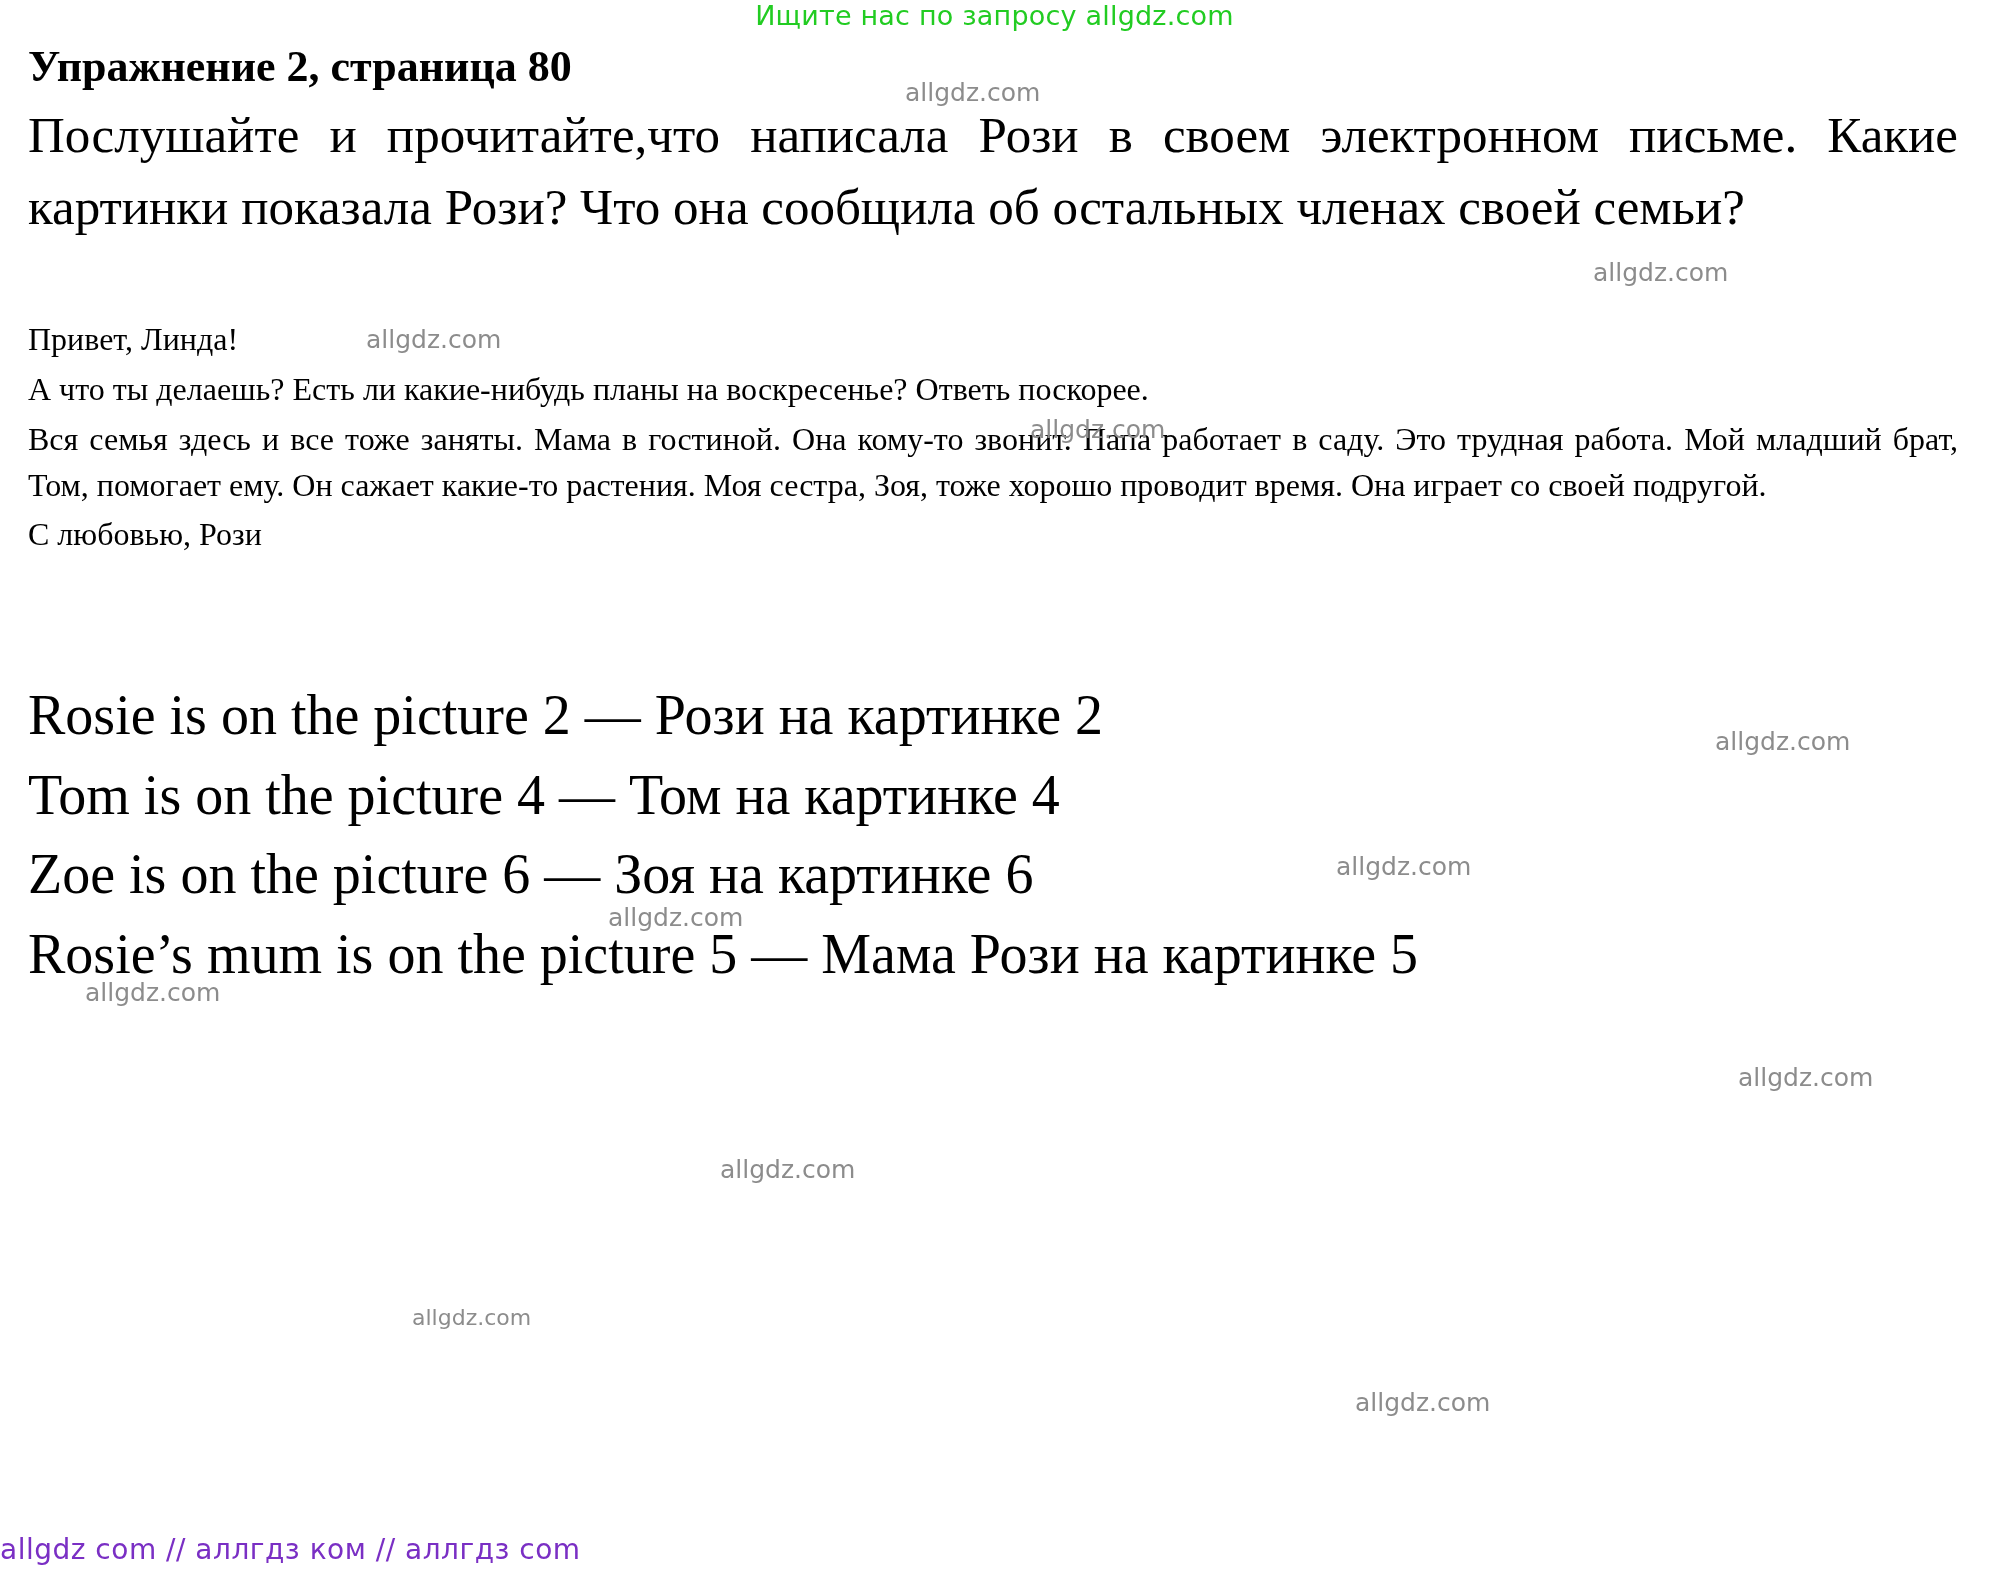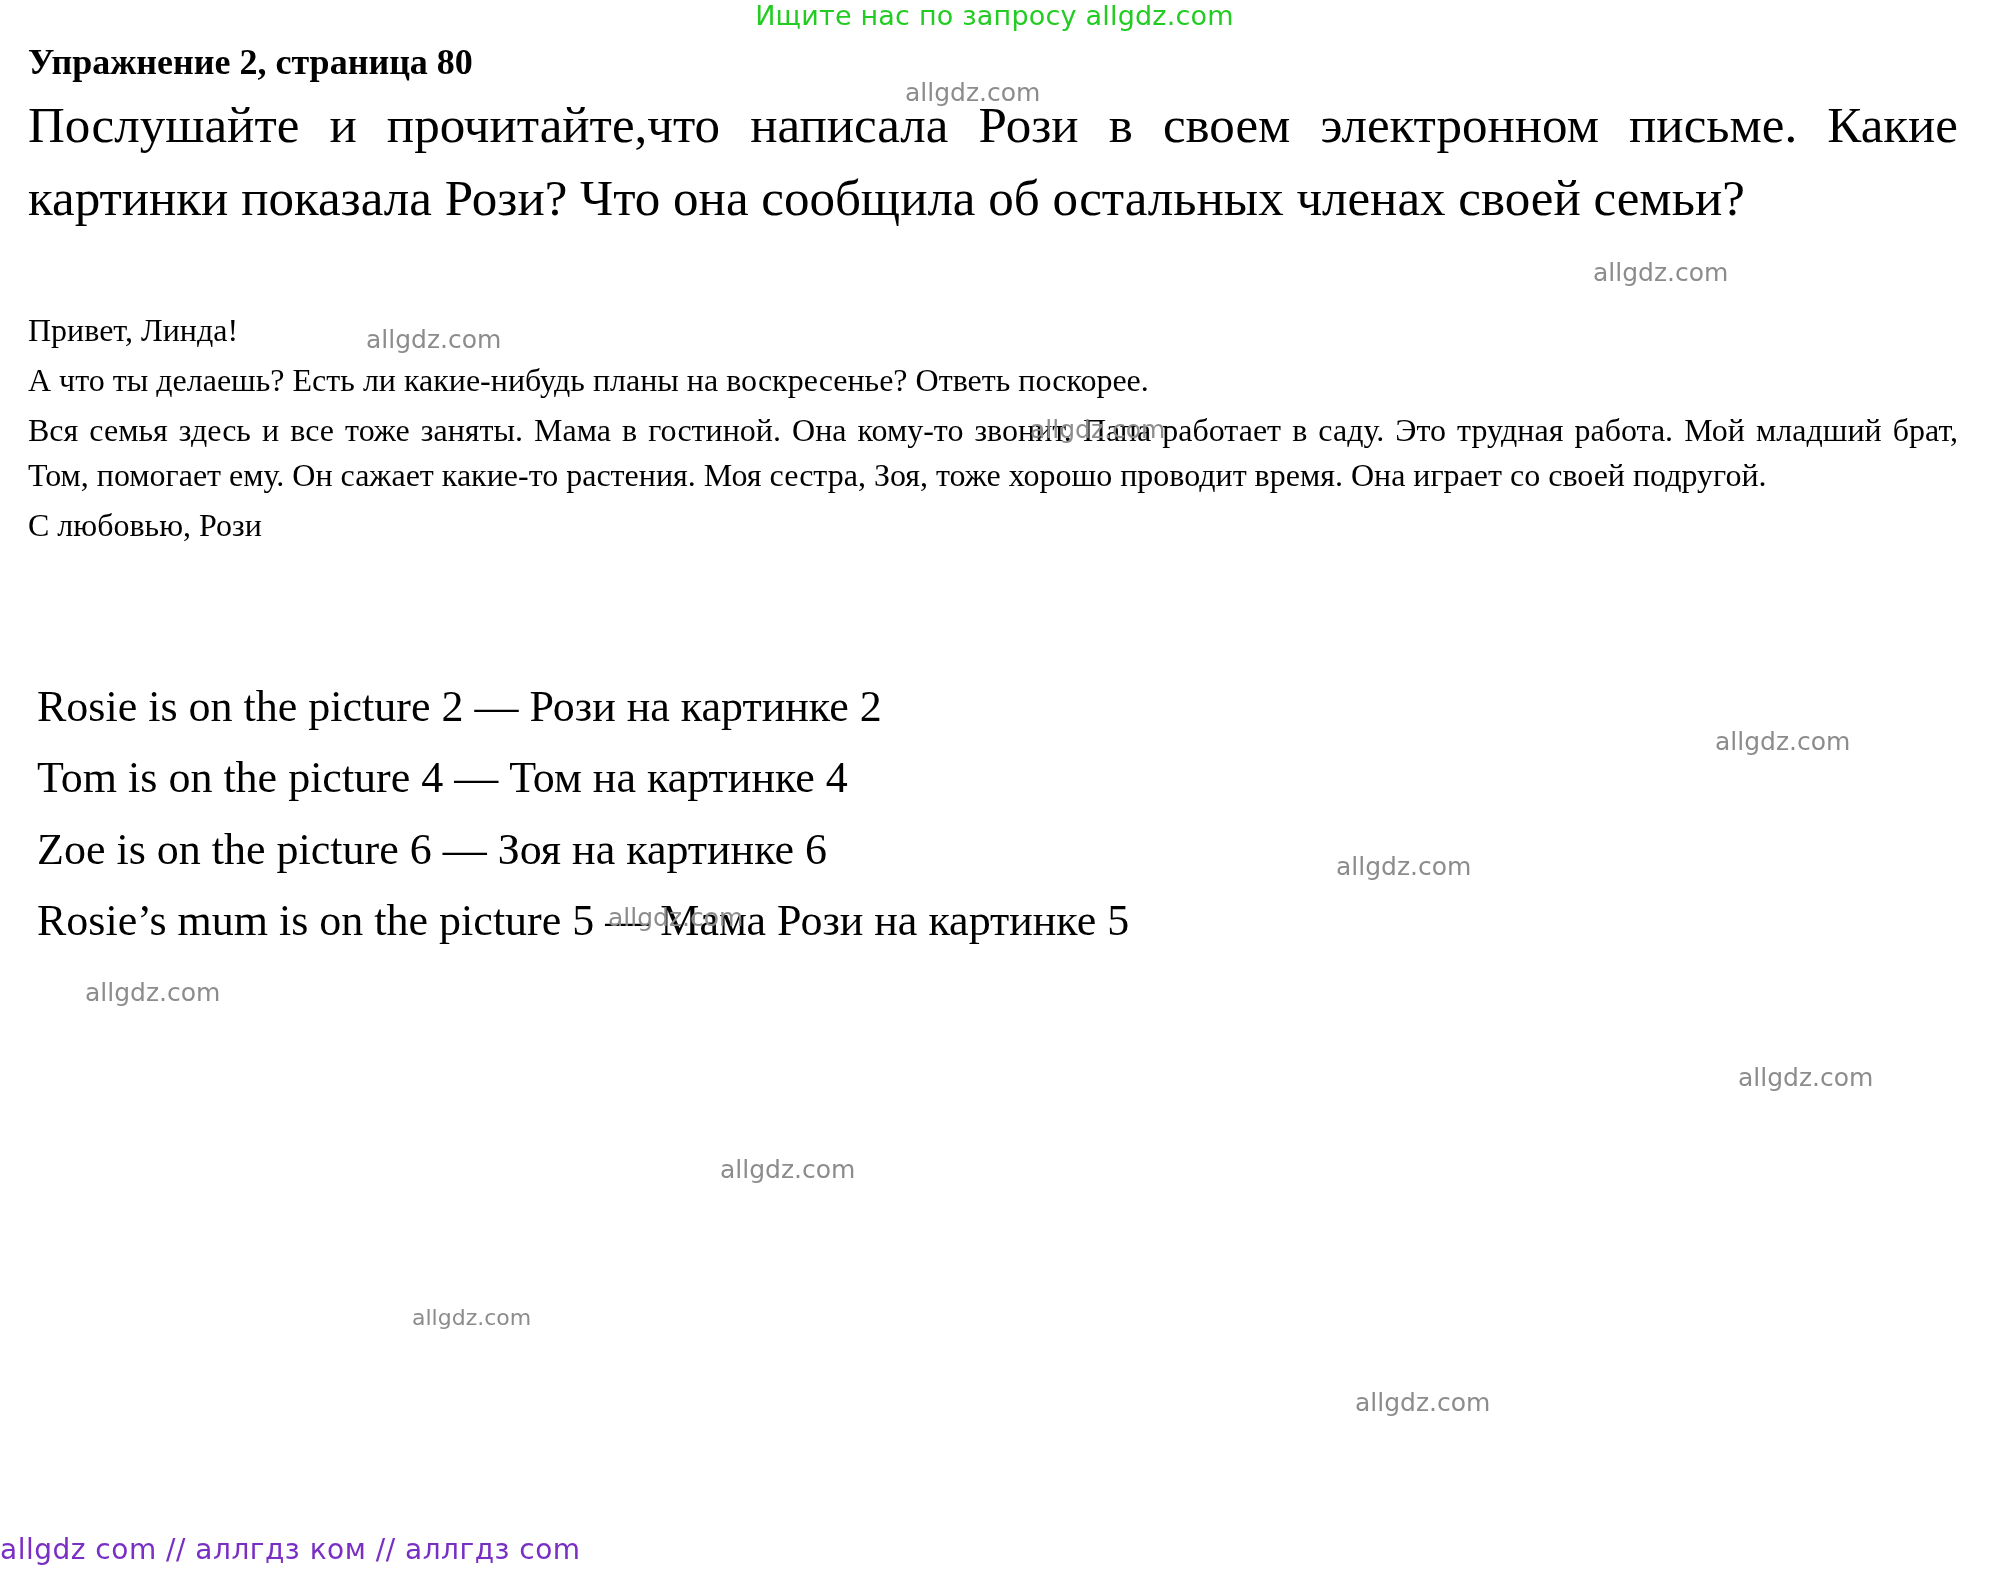--- a/index.html
+++ b/index.html
@@ -51,21 +51,21 @@
   .content {
     position: absolute;
     left: 28px;
     top: 42px;
     width: 1940px;
   }
 
   h1.title {
     font-family: "Liberation Serif", serif;
     font-weight: bold;
-    font-size: 36px;
+    font-size: 44px;
     margin: 0 0 6px 0;
     line-height: 1.15;
   }
 
   p.task {
     font-size: 51px;
     line-height: 1.42;
     margin: 0;
     text-align: justify;
     text-justify: inter-word;
@@ -90,23 +90,23 @@
     font-size: 42px;
     margin: 0;
   }
 
   ul.answers {
     list-style: none;
     margin: 0;
     padding: 0;
   }
   ul.answers li {
-    font-size: 44px;
+    font-size: 56px;
     line-height: 1.42;
-    margin: 9px;
+    margin: 0;
   }
 
   
   .wm {
     position: absolute;
     font-family: "DejaVu Sans", sans-serif;
     color: #8c8c8c;
     font-size: 25px;
     white-space: nowrap;
     pointer-events: none;

